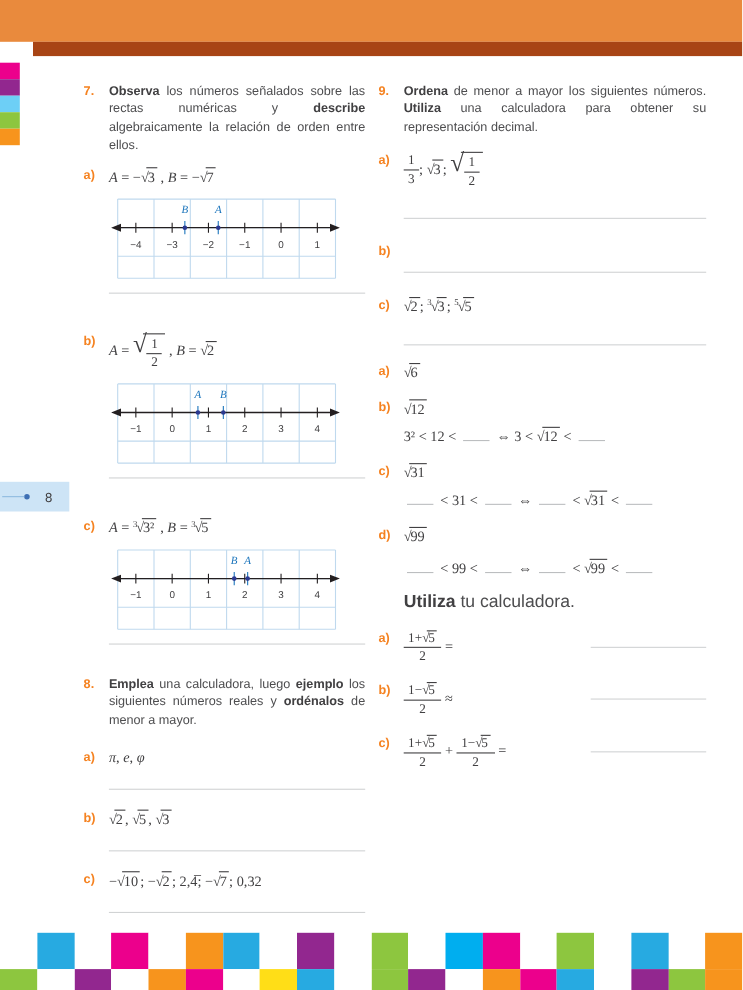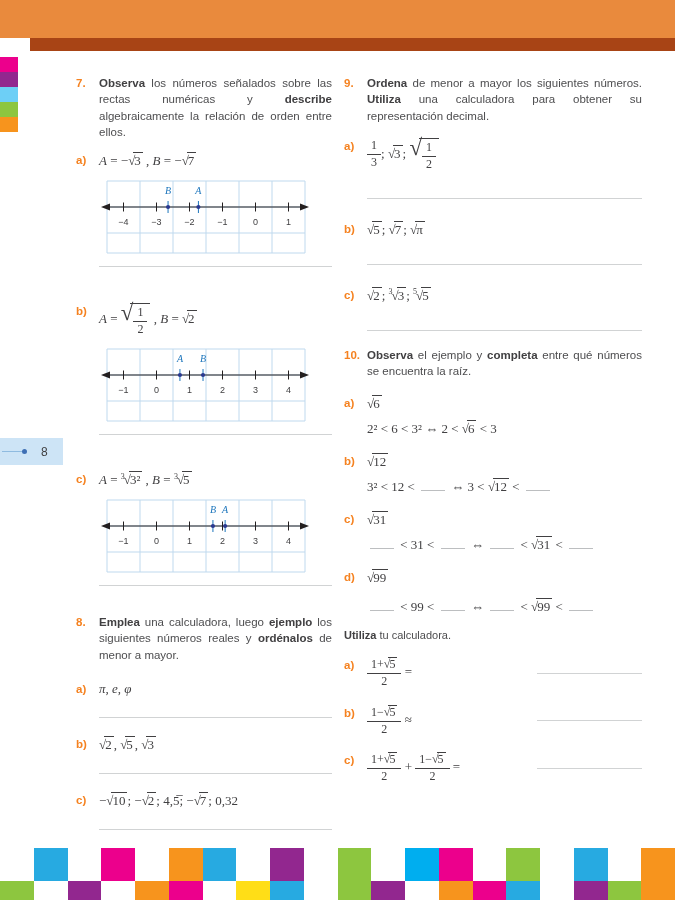--- a/index.html
+++ b/index.html
@@ -15,21 +15,21 @@
   .tab-num{margin-left:14px;font-size:12px;color:#414042;}
 
   .col{position:absolute;top:75px;}
   .col-left{left:76px;width:256px;}
   .col-right{left:344px;width:298px;}
 
   .ex-head{display:flex;}
   .ex-num{width:23px;flex:none;font-weight:bold;color:var(--accent,#F58220);font-size:11.5px;line-height:1.42;}
   .ex-statement{flex:1;font-size:11.5px;line-height:1.42;text-align:justify;}
   .bseg{font-weight:bold;color:#414042;}
-  .note{font-size:11px;margin-top:8px;}
+  .note{margin-left:23px;font-size:16px;margin-top:8px;}
 
   .item{display:flex;}
   .item-letter{width:23px;flex:none;font-weight:bold;color:var(--accent,#F58220);font-size:11.5px;padding-top:2px;}
   .item-content{flex:1;min-width:0;}
 
   .math{font-family:"Liberation Serif",serif;font-size:13px;color:#414042;}
   .var{font-style:italic;}
   .sqrt{display:inline-block;white-space:nowrap;}
   .sign{display:inline-block;}
   .rad{display:inline-block;border-top:1px solid currentColor;padding:0 2px 0 1px;margin-left:-2px;}
@@ -223,21 +223,21 @@
         <div class="item" style="margin-top: 18px;">
           <span class="item-letter">b)</span>
           <div class="item-content">
             <div class="math"><span class="sqrt"><span class="sign">√</span><span class="rad">2</span></span><span class="tseg">, </span><span class="sqrt"><span class="sign">√</span><span class="rad">5</span></span><span class="tseg">, </span><span class="sqrt"><span class="sign">√</span><span class="rad">3</span></span></div>
             <div class="answer-line" style="margin-top: 20px;"></div>
           </div>
         </div>
         <div class="item" style="margin-top: 18px;">
           <span class="item-letter">c)</span>
           <div class="item-content">
-            <div class="math"><span class="tseg">−</span><span class="sqrt"><span class="sign">√</span><span class="rad">10</span></span><span class="tseg">; −</span><span class="sqrt"><span class="sign">√</span><span class="rad">2</span></span><span class="tseg">; 4,5̅; −</span><span class="sqrt"><span class="sign">√</span><span class="rad">7</span></span><span class="tseg">; 0,32</span></div>
+            <div class="math"><span class="tseg">−</span><span class="sqrt"><span class="sign">√</span><span class="rad">10</span></span><span class="tseg">; −</span><span class="sqrt"><span class="sign">√</span><span class="rad">2</span></span><span class="tseg">; 2,4̅; −</span><span class="sqrt"><span class="sign">√</span><span class="rad">7</span></span><span class="tseg">; 0,32</span></div>
             <div class="answer-line" style="margin-top: 20px;"></div>
           </div>
         </div>
       </div>
     </div>
   <div class="col col-right" id="col-right">
       <div class="ex">
         <div class="ex-head">
           <span class="ex-num">9.</span>
           <div class="ex-statement"><span class="bseg">Ordena</span><span class="tseg"> de menor a mayor los siguientes números. </span><span class="bseg">Utiliza</span><span class="tseg"> una calculadora para obtener su representación decimal.</span></div>
@@ -254,42 +254,36 @@
                     <span class="fnum">1</span>
                     <span class="fden">2</span>
                   </span></span>
               </span></div>
             <div class="answer-line" style="margin-top: 26px;"></div>
           </div>
         </div>
         <div class="item" style="margin-top: 22px;">
           <span class="item-letter">b)</span>
           <div class="item-content">
-            <div class="math"><span class="sqrt"><span class="sign">√</span><span class="rad">5</span></span><span class="tseg">; </span><span class="sqrt"><span class="sign">√</span><span class="rad">7</span></span><span class="tseg">; </span><span class="sqrt"><span class="sign">√</span><span class="rad">π</span></span></div>
             <div class="answer-line" style="margin-top: 26px;"></div>
           </div>
         </div>
         <div class="item" style="margin-top: 22px;">
           <span class="item-letter">c)</span>
           <div class="item-content">
             <div class="math"><span class="sqrt"><span class="sign">√</span><span class="rad">2</span></span><span class="tseg">; </span><span class="sqrt"><span class="idx">3</span><span class="sign">√</span><span class="rad">3</span></span><span class="tseg">; </span><span class="sqrt"><span class="idx">5</span><span class="sign">√</span><span class="rad">5</span></span></div>
             <div class="answer-line" style="margin-top: 26px;"></div>
           </div>
         </div>
       </div>
       <div class="ex" style="margin-top: 16px;">
-        <div class="ex-head">
-          <span class="ex-num">10.</span>
-          <div class="ex-statement"><span class="bseg">Observa</span><span class="tseg"> el ejemplo y </span><span class="bseg">completa</span><span class="tseg"> entre qué números se encuentra la raíz.</span></div>
-        </div>
         <div class="item" style="margin-top: 16px;">
           <span class="item-letter">a)</span>
           <div class="item-content">
             <div class="math"><span class="sqrt"><span class="sign">√</span><span class="rad">6</span></span></div>
-            <div class="math" style="margin-top: 8px;"><span class="tseg">2² &lt; 6 &lt; 3² ⇔ 2 &lt; </span><span class="sqrt"><span class="sign">√</span><span class="rad">6</span></span><span class="tseg"> &lt; 3</span></div>
           </div>
         </div>
         <div class="item" style="margin-top: 16px;">
           <span class="item-letter">b)</span>
           <div class="item-content">
             <div class="math"><span class="sqrt"><span class="sign">√</span><span class="rad">12</span></span></div>
             <div class="math" style="margin-top: 8px;"><span class="tseg">3² &lt; 12 &lt; </span><span class="blank"></span><span class="tseg"> ⇔ 3 &lt; </span><span class="sqrt"><span class="sign">√</span><span class="rad">12</span></span><span class="tseg"> &lt; </span><span class="blank"></span></div>
           </div>
         </div>
         <div class="item" style="margin-top: 16px;">

